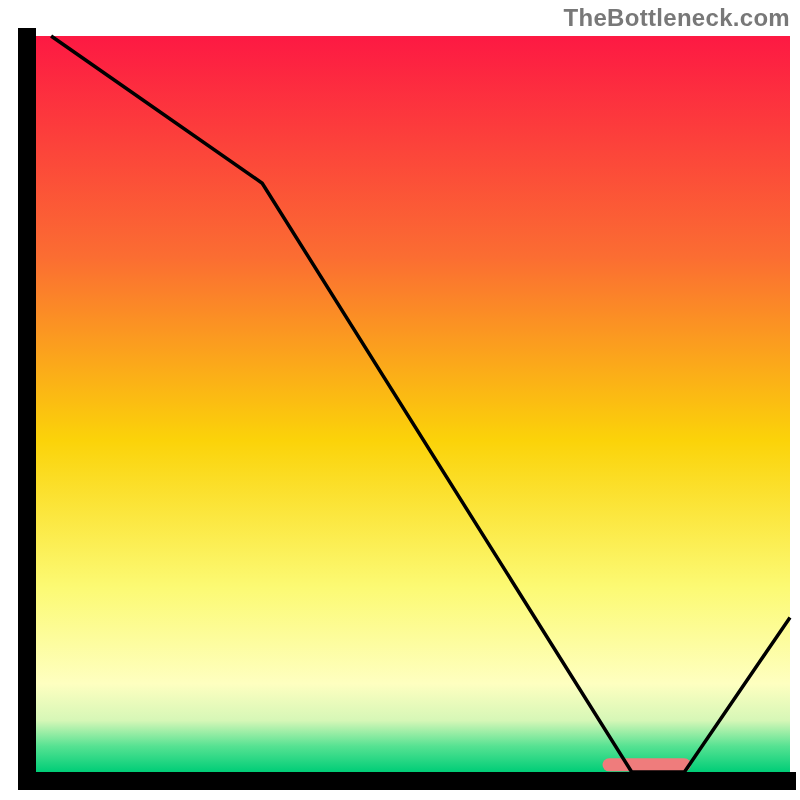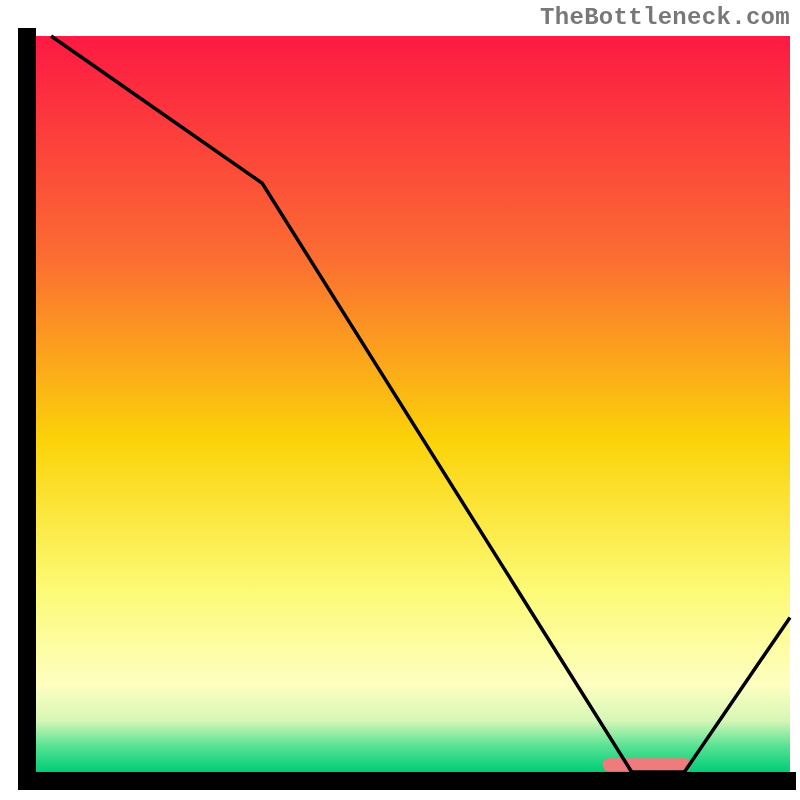--- a/index.html
+++ b/index.html
@@ -8,21 +8,20 @@
     width: 800px;
     height: 800px;
     overflow: hidden;
     background: #ffffff;
     font-family: Arial, Helvetica, sans-serif;
   }
   .frame {
     position: relative;
     width: 800px;
     height: 716px;
-    font-family: Liberation Mono, monospace;
   }
   .watermark {
     position: absolute;
     top: 4px;
     right: 10px;
     font-size: 24px;
     font-weight: 600;
     color: #787878;
     z-index: 10;
     letter-spacing: 0.3px;

